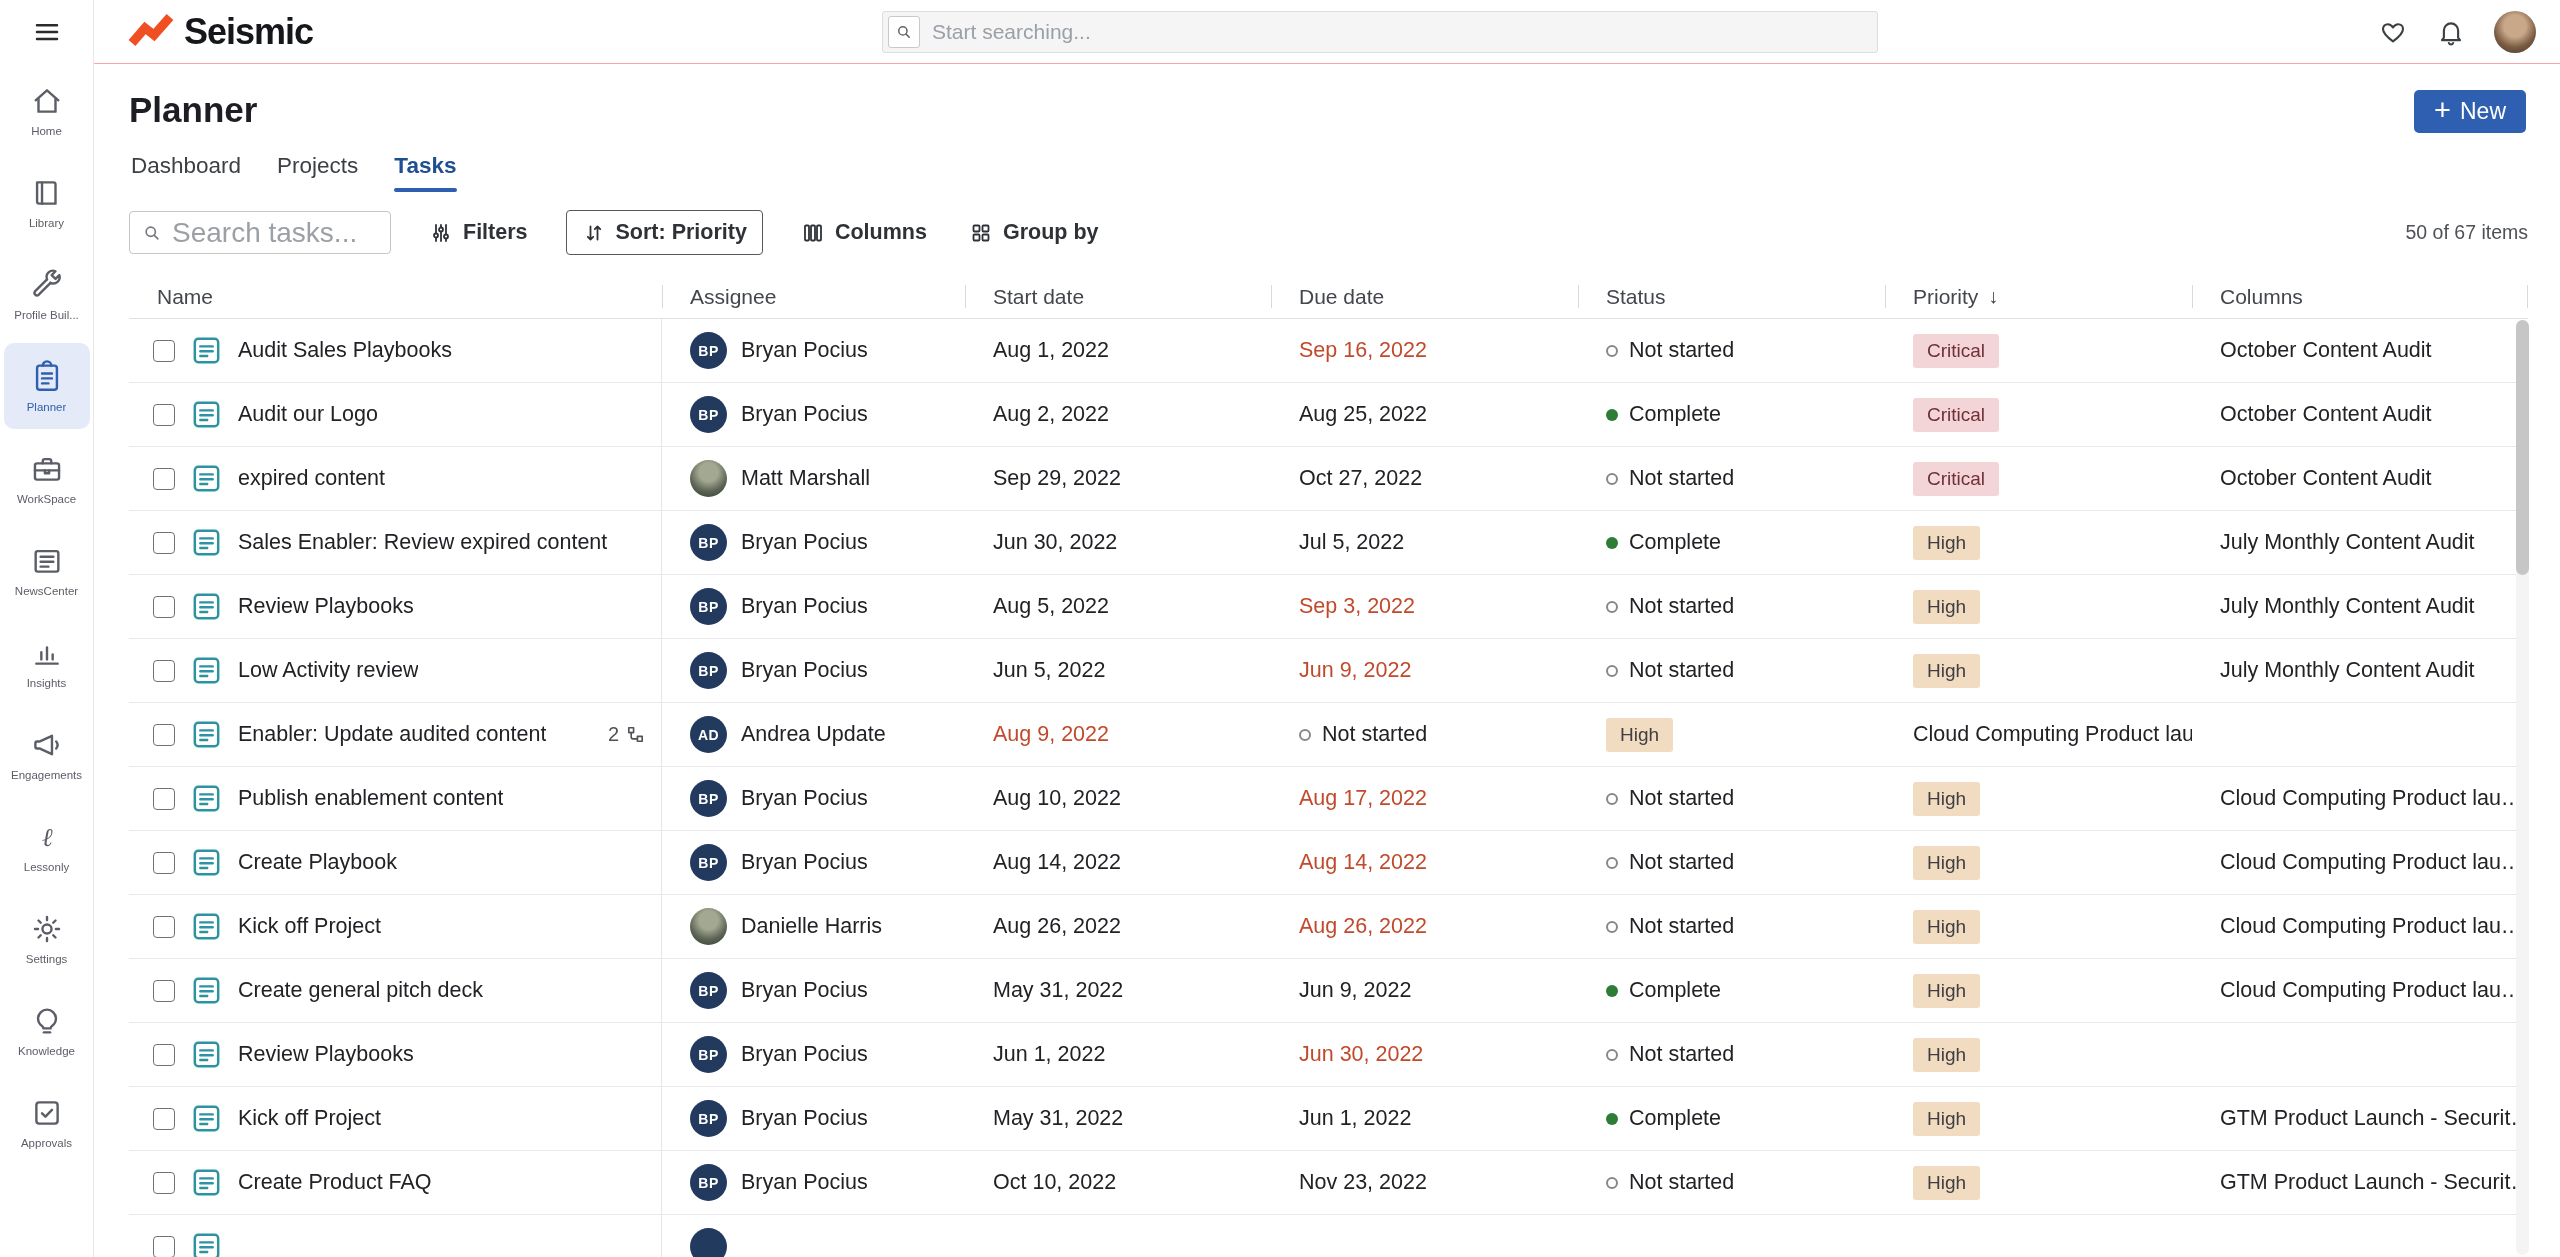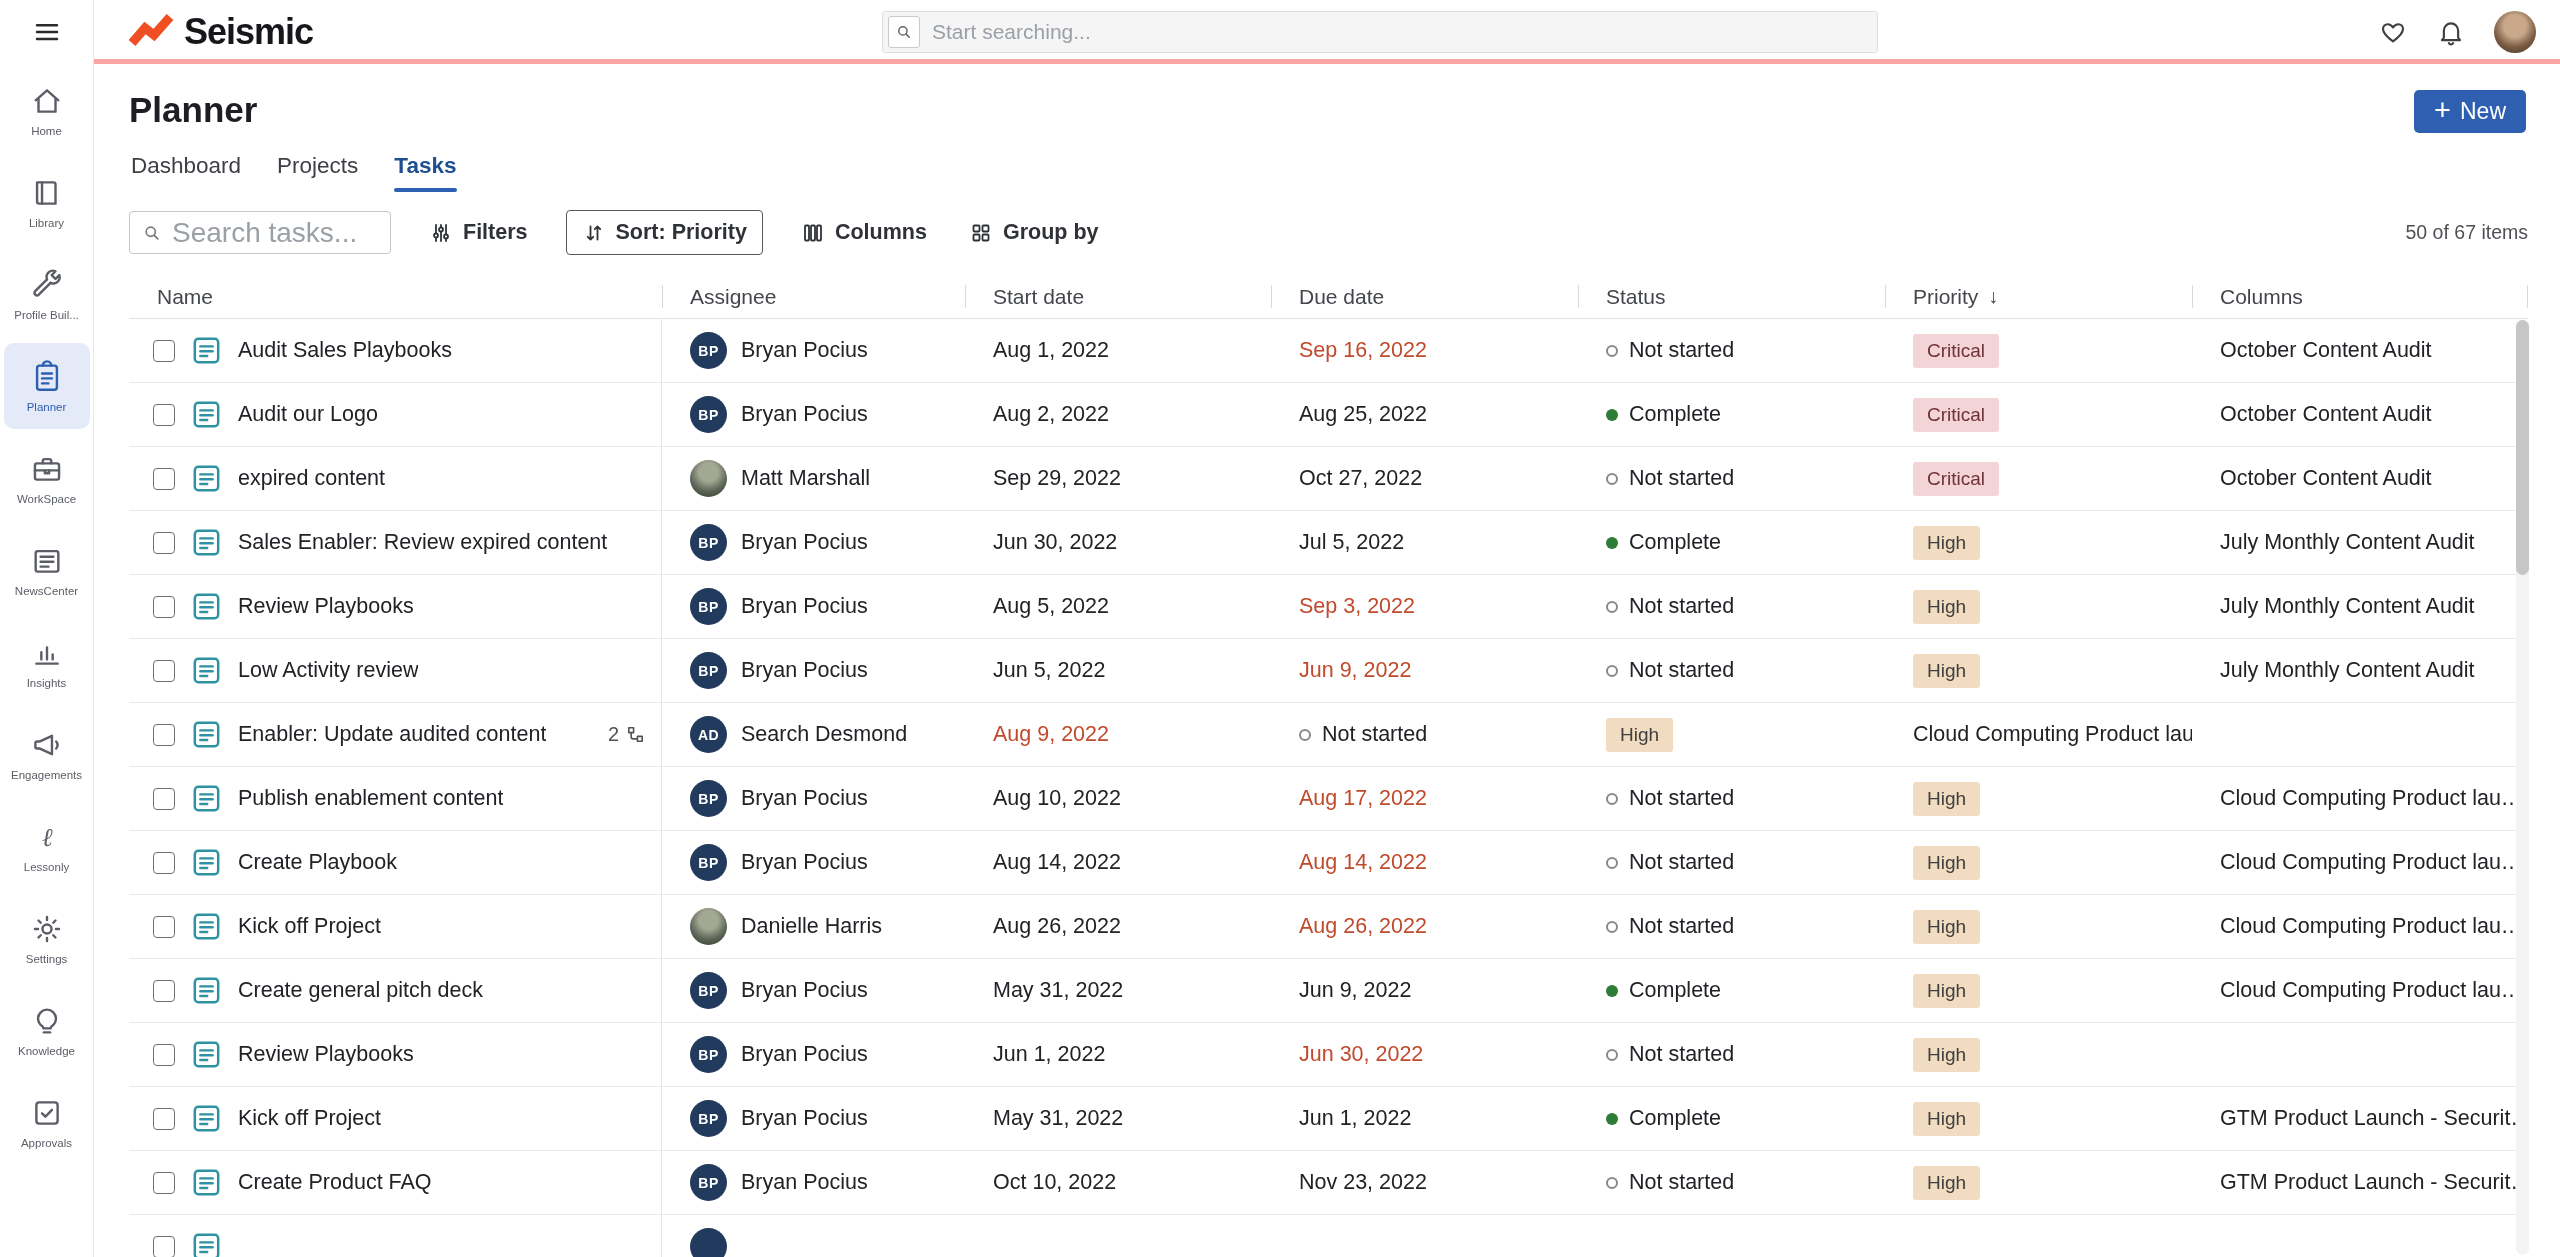--- a/index.html
+++ b/index.html
@@ -13,21 +13,21 @@
   .hamburger svg{width:30px;height:30px}
   .nav-item{height:92px;display:flex;align-items:center;justify-content:center;cursor:pointer}
   .nav-inner{width:86px;height:86px;border-radius:10px;display:flex;flex-direction:column;
     align-items:center;justify-content:center;gap:7px;color:#5b5e66}
   .nav-item.active .nav-inner{background:#E4EAF7;color:#2E5FB0}
   .nav-icon{display:flex}
   .nav-icon svg{width:34px;height:34px;display:block}
   .nav-label{font-size:11.5px;white-space:nowrap;max-width:84px;overflow:hidden}
   
   .topbar{position:absolute;left:94px;top:0;right:0;height:64px;background:#fff;
-    border-bottom:5px solid #fca5a5}
+    border-bottom:1px solid #fca5a5}
   .logo{position:absolute;left:34px;top:0;height:64px;display:flex;align-items:center;gap:10px}
   .logo-mark{display:flex}
   .logo-mark svg{width:46px;height:40px}
   .logo-text{font-size:36px;font-weight:700;letter-spacing:-1px;color:#15171b}
   .top-search{position:absolute;left:788px;top:11px;width:996px;height:42px;background:#f5f5f5;
     border:1px solid #ddd;border-radius:3px;display:flex;align-items:center;padding:0 10px 0 5px;gap:12px}
   .search-icon-box{width:32px;height:32px;border:1px solid #c9c9c9;border-radius:3px;background:#fff;
     display:flex;align-items:center;justify-content:center;color:#5f6368;flex:none;cursor:pointer}
   .search-icon-box svg{width:18px;height:18px}
   .top-search input{flex:1;border:none;background:transparent;outline:none;font-size:21px;
@@ -533,21 +533,21 @@
                 <svg viewBox="0 0 24 24" fill="none" stroke="currentColor" stroke-width="1.7" stroke-linecap="round" stroke-linejoin="round">
                   <path d="M5 5h5v5H5z"></path>
                   <path d="M14 14h5v5h-5z"></path>
                   <path d="M7.5 10v4.5a2 2 0 0 0 2 2H14"></path>
                 </svg>
               </span>
             </span>
     </div>
     <div class="cell">
             <span class="avatar initials">AD</span>
-            <span>Search Desmond</span>
+            <span>Andrea Update</span>
           </div>
     <div class="cell due-overdue">Aug 9, 2022</div>
     <div class="cell">
             <span class="status-dot open"></span>
             <span>Not started</span>
           </div>
     <div class="cell">
             <span class="badge high">High</span>
           </div>
     <div class="cell">Cloud Computing Product lau…</div>

